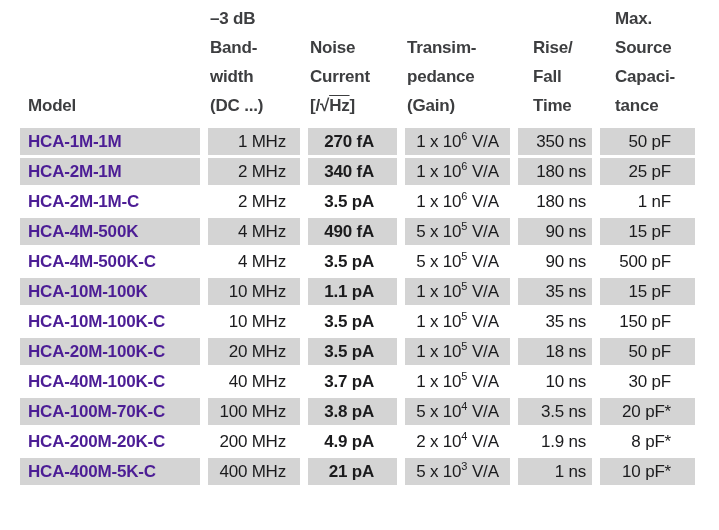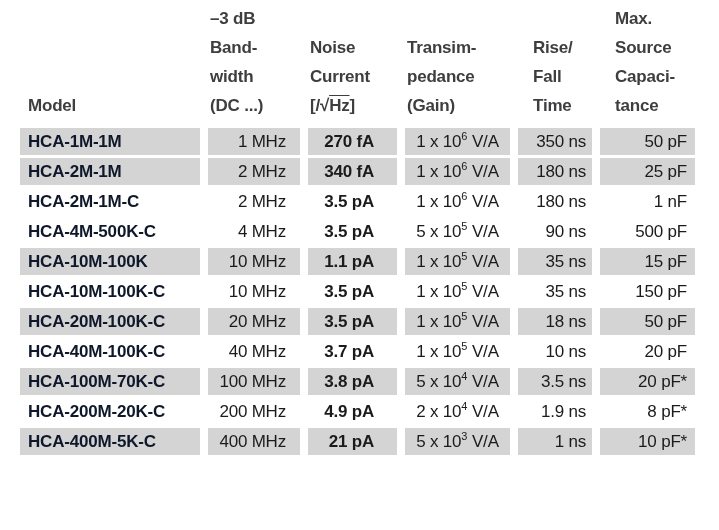--- a/index.html
+++ b/index.html
@@ -51,29 +51,29 @@
     font-size: 17px;
     color: #1b1b1d;
     letter-spacing: -0.2px;
     padding: 0;
     background: transparent;
   }
   tr.shaded td { background: #d4d4d4; }
 
   td.model {
     font-weight: 700;
-    color: #0f172a;
+    color: #4c1d95;
     text-align: left;
     padding-left: 8px;
   }
   td.bandwidth { text-align: right; padding-right: 14px; }
   td.noise     { text-align: right; padding-right: 23px; font-weight: bold; }
   td.gain      { text-align: center; }
   td.rise      { text-align: right; padding-right: 6px; }
-  td.cap       { text-align: right; padding-right: 8px; }
+  td.cap       { text-align: right; padding-right: 24px; }
 
   td.gain sup {
     font-size: 11px;
     line-height: 0;
     vertical-align: super;
     letter-spacing: 0;
   }
   .ovl { text-decoration: overline; }
 </style>
 </head>
@@ -128,20 +128,28 @@
         <td class="cap">25 pF</td>
       </tr>
       <tr>
         <td class="model">HCA-2M-1M-C</td>
         <td class="bandwidth">2 MHz</td>
         <td class="noise">3.5 pA</td>
         <td class="gain">1 x 10<sup>6</sup> V/A</td>
         <td class="rise">180 ns</td>
         <td class="cap">1 nF</td>
       </tr>
+      <tr class="shaded">
+        <td class="model">HCA-4M-500K</td>
+        <td class="bandwidth">4 MHz</td>
+        <td class="noise">490 fA</td>
+        <td class="gain">5 x 10<sup>5</sup> V/A</td>
+        <td class="rise">90 ns</td>
+        <td class="cap">15 pF</td>
+      </tr>
       <tr>
         <td class="model">HCA-4M-500K-C</td>
         <td class="bandwidth">4 MHz</td>
         <td class="noise">3.5 pA</td>
         <td class="gain">5 x 10<sup>5</sup> V/A</td>
         <td class="rise">90 ns</td>
         <td class="cap">500 pF</td>
       </tr>
       <tr class="shaded">
         <td class="model">HCA-10M-100K</td>
@@ -166,21 +174,21 @@
         <td class="gain">1 x 10<sup>5</sup> V/A</td>
         <td class="rise">18 ns</td>
         <td class="cap">50 pF</td>
       </tr>
       <tr>
         <td class="model">HCA-40M-100K-C</td>
         <td class="bandwidth">40 MHz</td>
         <td class="noise">3.7 pA</td>
         <td class="gain">1 x 10<sup>5</sup> V/A</td>
         <td class="rise">10 ns</td>
-        <td class="cap">20 pF</td>
+        <td class="cap">30 pF</td>
       </tr>
       <tr class="shaded">
         <td class="model">HCA-100M-70K-C</td>
         <td class="bandwidth">100 MHz</td>
         <td class="noise">3.8 pA</td>
         <td class="gain">5 x 10<sup>4</sup> V/A</td>
         <td class="rise">3.5 ns</td>
         <td class="cap">20 pF*</td>
       </tr>
       <tr>

